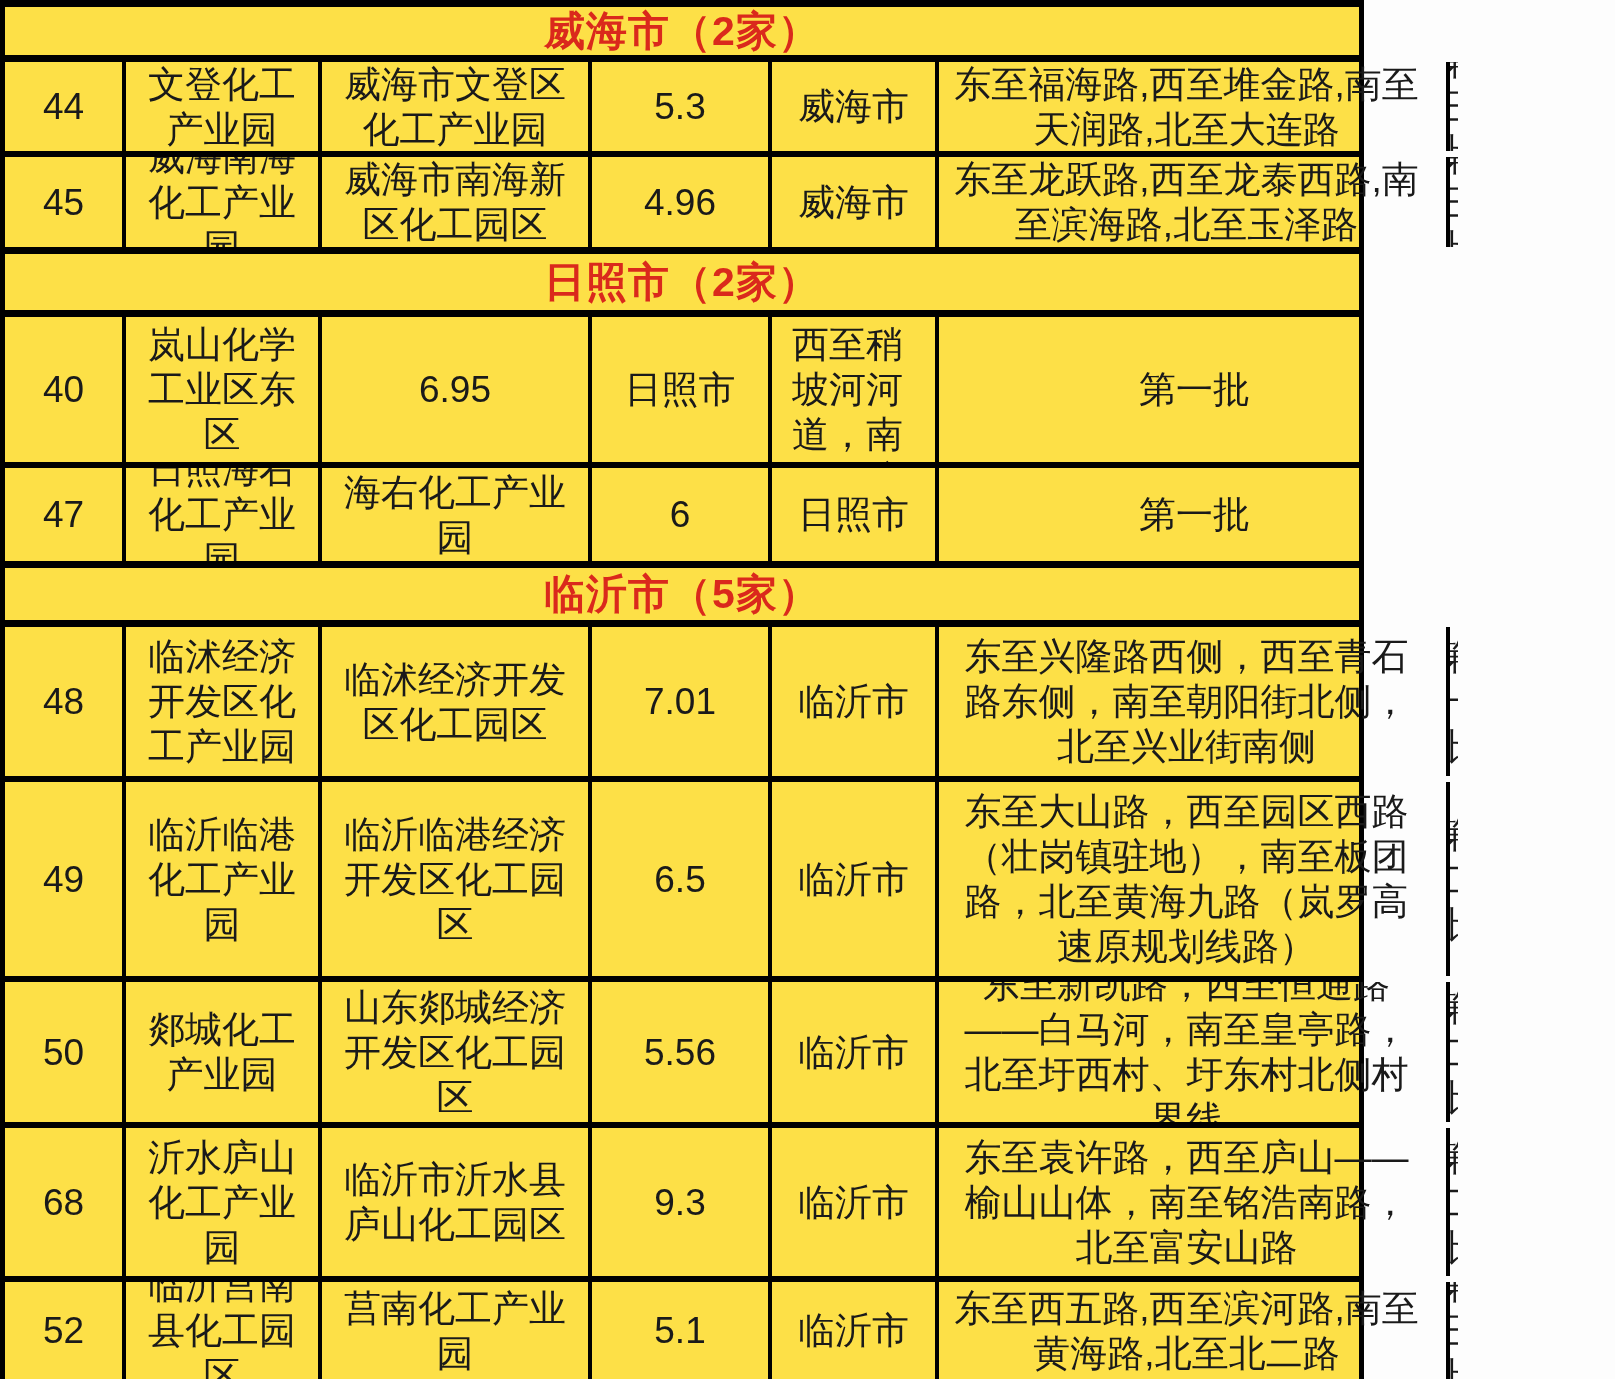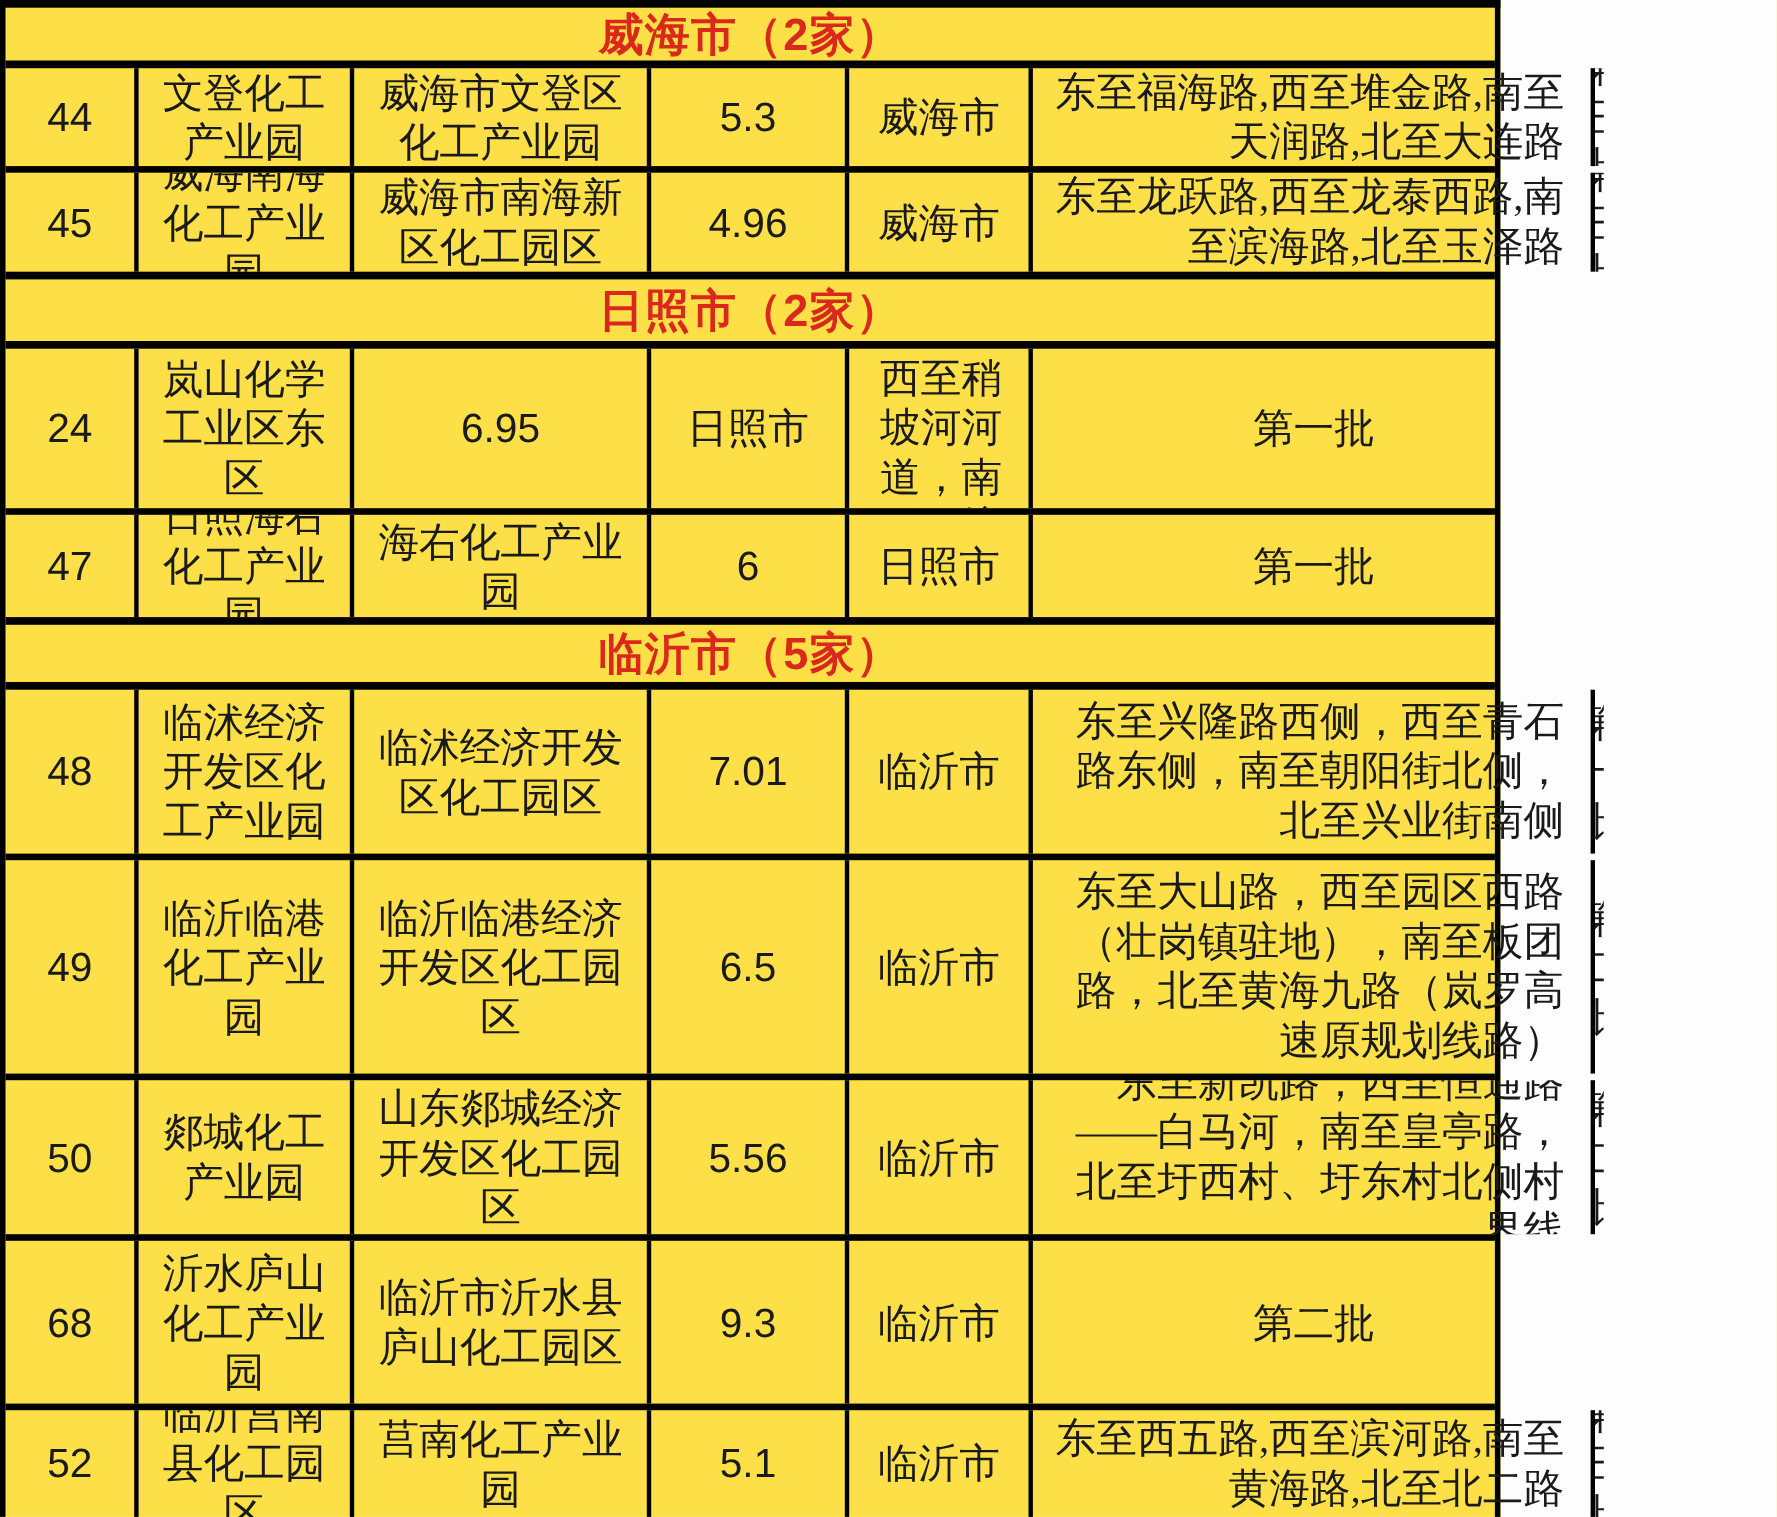--- a/index.html
+++ b/index.html
@@ -54,23 +54,22 @@
     text-align: center;
     font-size: 37px;
     line-height: 45px;
     color: #1a1a1a;
     padding: 2px 4px;
     overflow: hidden;
   }
   .cell:last-child { border-right: none; }
   .cell.bnd {
     justify-content: flex-start;
-    text-align: right;
+    text-align: center;
     padding: 4px 24px 4px 12px;
-    font-family: Liberation Serif, serif;
   }
 </style>
 </head>
 <body>
 
 <div class="page">
   <div class="tbl">
 
     <div class="band" style="height:55px">威海市（2家）</div>
 
@@ -90,21 +89,21 @@
       <div class="cell">威海市南海新区化工园区</div>
       <div class="cell">4.96</div>
       <div class="cell">威海市</div>
       <div class="cell bnd">东至龙跃路,西至龙泰西路,南至滨海路,北至玉泽路</div>
       <div class="cell">第三批</div>
     </div>
 
     <div class="band" style="height:63px">日照市（2家）</div>
 
     <div class="row" style="height:151px">
-      <div class="cell">24</div>
+      <div class="cell">40</div>
       <div class="cell">岚山化学工业区东区</div>
       <div class="cell">6.95</div>
       <div class="cell">日照市</div>
       <div class="cell bnd">东至岚桥石化东侧院墙、沿海路，西至稍坡河河道，南至阿掖山公路，北至凤凰河</div>
       <div class="cell">第一批</div>
     </div>
 
     <div class="row sep" style="height:100px">
       <div class="cell">47</div>
       <div class="cell">日照海右化工产业园</div>
@@ -145,20 +144,21 @@
       <div class="cell bnd">东至新凯路，西至恒通路——白马河，南至皇亭路，北至圩西村、圩东村北侧村界线</div>
       <div class="cell">第二批</div>
     </div>
 
     <div class="row" style="height:154px">
       <div class="cell">68</div>
       <div class="cell">沂水庐山化工产业园</div>
       <div class="cell">临沂市沂水县庐山化工园区</div>
       <div class="cell">9.3</div>
       <div class="cell">临沂市</div>
+      <div class="cell bnd">东至袁许路，西至庐山——榆山山体，南至铭浩南路，北至富安山路</div>
       <div class="cell">第二批</div>
     </div>
 
     <div class="row cut" style="height:97px">
       <div class="cell">52</div>
       <div class="cell">临沂莒南县化工园区</div>
       <div class="cell">莒南化工产业园</div>
       <div class="cell">5.1</div>
       <div class="cell">临沂市</div>
       <div class="cell bnd">东至西五路,西至滨河路,南至黄海路,北至北二路</div>

